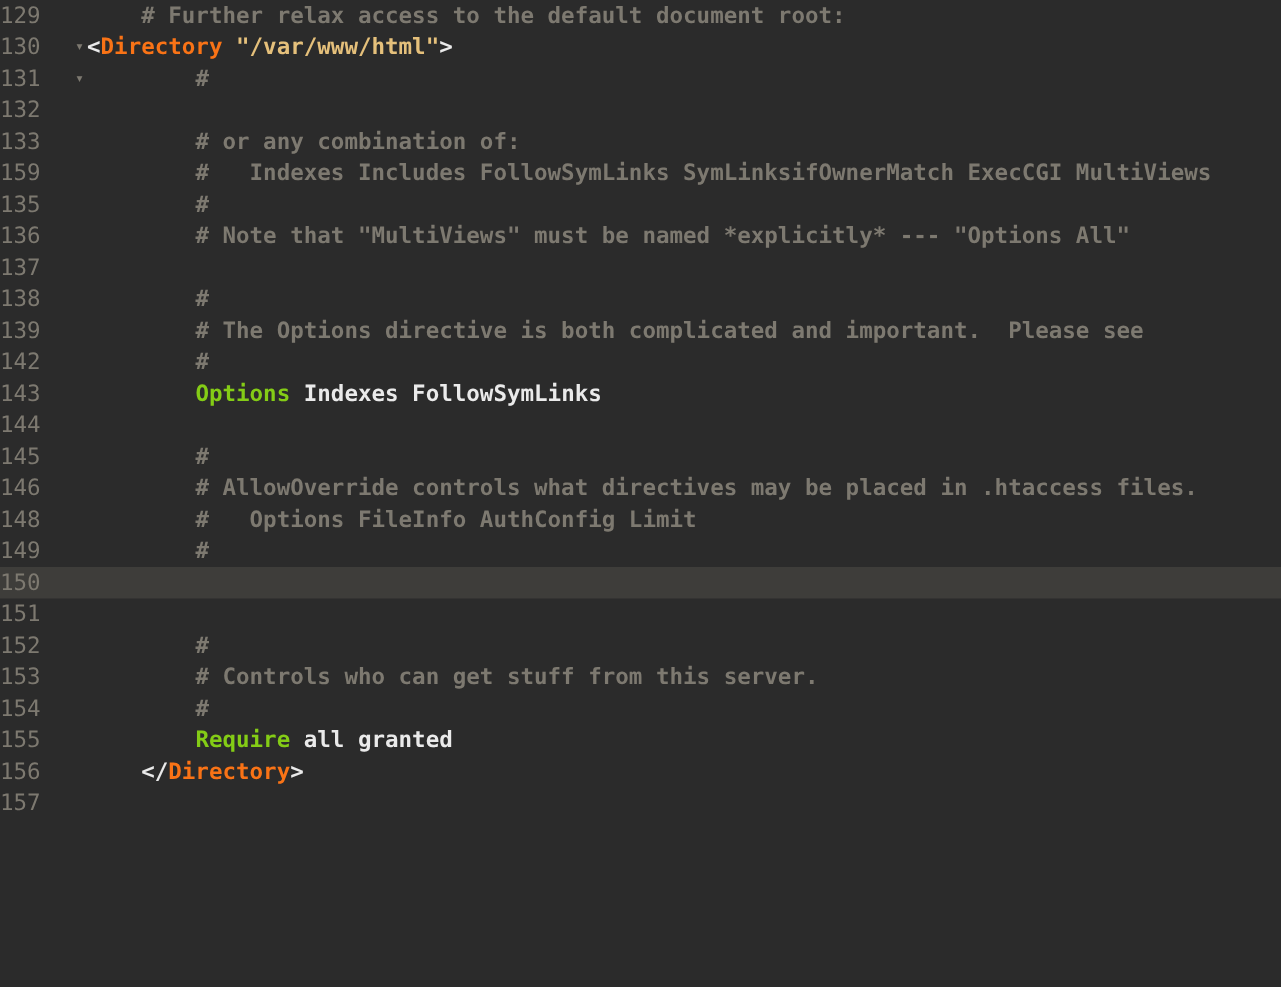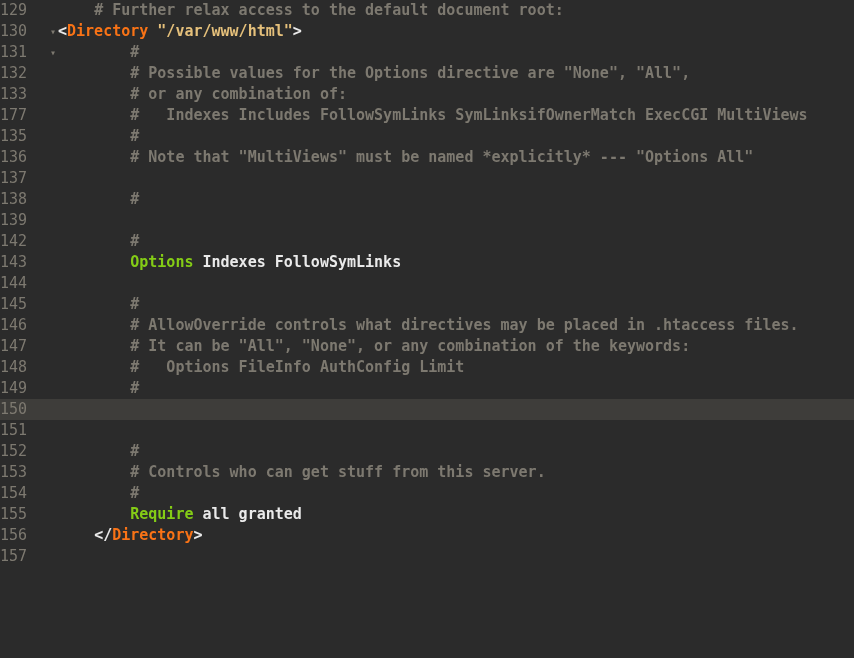--- a/index.html
+++ b/index.html
@@ -75,72 +75,68 @@
       <div class="line-row">
         <div class="ln fold">130</div>
         <div class="code-line"><span class="c-punct">&lt;</span><span class="c-tag">Directory</span><span class="c-plain"> </span><span class="c-string">"/var/www/html"</span><span class="c-punct">&gt;</span></div>
       </div>
       <div class="line-row">
         <div class="ln fold">131</div>
         <div class="code-line"><span class="indent">        </span><span class="c-comment">#</span></div>
       </div>
       <div class="line-row">
         <div class="ln">132</div>
-        <div class="code-line"><span class="indent">        </span><span class="c-comment"># Possible values for the Options directive are "None", "All",</span></div>
       </div>
       <div class="line-row">
         <div class="ln">133</div>
         <div class="code-line"><span class="indent">        </span><span class="c-comment"># or any combination of:</span></div>
       </div>
       <div class="line-row">
-        <div class="ln">177</div>
+        <div class="ln">159</div>
         <div class="code-line"><span class="indent">        </span><span class="c-comment">#   Indexes Includes FollowSymLinks SymLinksifOwnerMatch ExecCGI MultiViews</span></div>
       </div>
       <div class="line-row">
         <div class="ln">135</div>
         <div class="code-line"><span class="indent">        </span><span class="c-comment">#</span></div>
       </div>
       <div class="line-row">
         <div class="ln">136</div>
         <div class="code-line"><span class="indent">        </span><span class="c-comment"># Note that "MultiViews" must be named *explicitly* --- "Options All"</span></div>
       </div>
       <div class="line-row">
         <div class="ln">137</div>
         <div class="code-line"><span class="indent">        </span></div>
       </div>
       <div class="line-row">
         <div class="ln">138</div>
         <div class="code-line"><span class="indent">        </span><span class="c-comment">#</span></div>
       </div>
       <div class="line-row">
         <div class="ln">139</div>
+        <div class="code-line"><span class="indent">        </span><span class="c-comment"># The Options directive is both complicated and important.  Please see</span></div>
       </div>
       <div class="line-row">
         <div class="ln">142</div>
         <div class="code-line"><span class="indent">        </span><span class="c-comment">#</span></div>
       </div>
       <div class="line-row">
         <div class="ln">143</div>
         <div class="code-line"><span class="indent">        </span><span class="c-key">Options</span><span class="c-plain"> Indexes FollowSymLinks</span></div>
       </div>
       <div class="line-row">
         <div class="ln">144</div>
         <div class="code-line"></div>
       </div>
       <div class="line-row">
         <div class="ln">145</div>
         <div class="code-line"><span class="indent">        </span><span class="c-comment">#</span></div>
       </div>
       <div class="line-row">
         <div class="ln">146</div>
         <div class="code-line"><span class="indent">        </span><span class="c-comment"># AllowOverride controls what directives may be placed in .htaccess files.</span></div>
-      </div>
-      <div class="line-row">
-        <div class="ln">147</div>
-        <div class="code-line"><span class="indent">        </span><span class="c-comment"># It can be "All", "None", or any combination of the keywords:</span></div>
       </div>
       <div class="line-row">
         <div class="ln">148</div>
         <div class="code-line"><span class="indent">        </span><span class="c-comment">#   Options FileInfo AuthConfig Limit</span></div>
       </div>
       <div class="line-row">
         <div class="ln">149</div>
         <div class="code-line"><span class="indent">        </span><span class="c-comment">#</span></div>
       </div>
       <div class="line-row hl">

